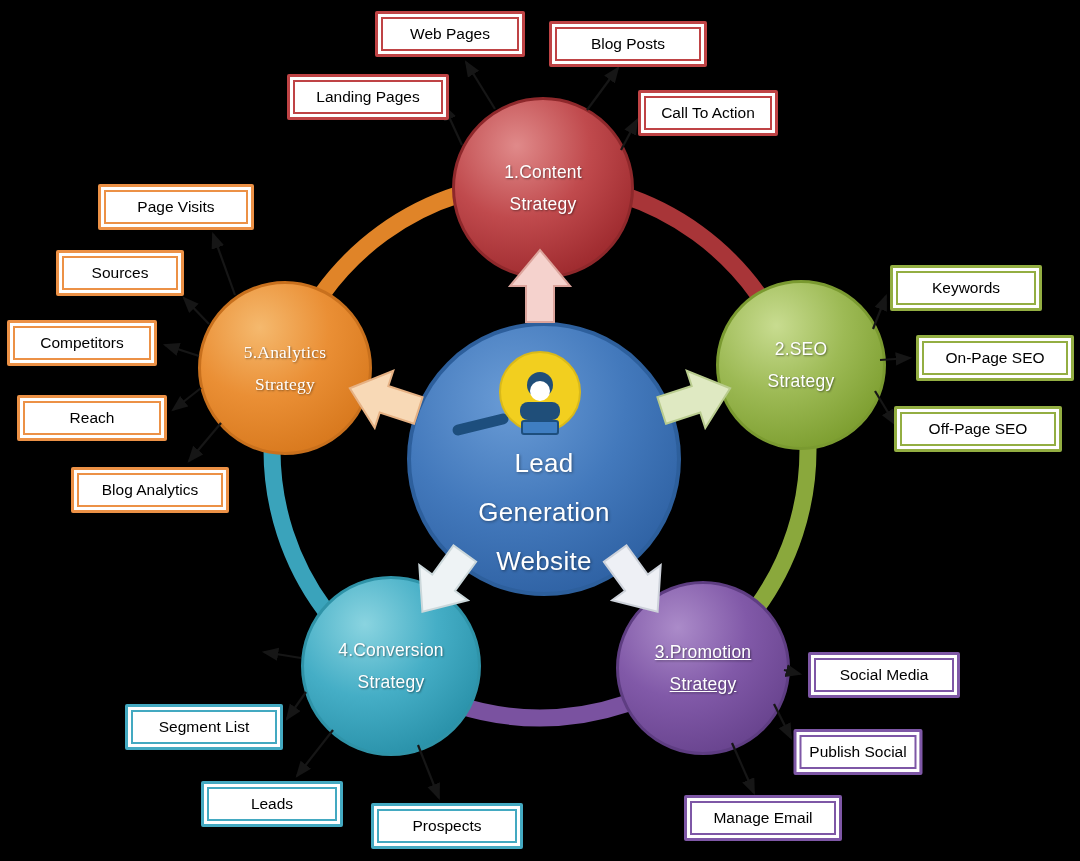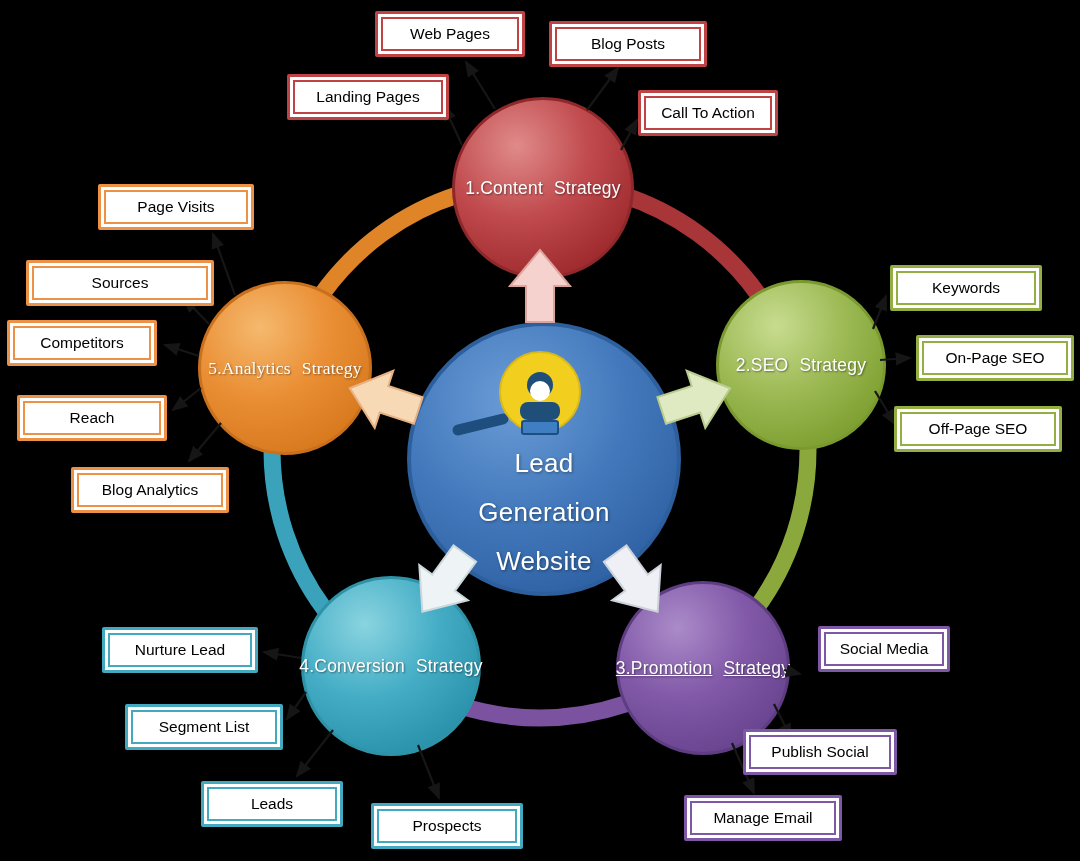--- a/index.html
+++ b/index.html
@@ -13,21 +13,21 @@
   #fg-layer { z-index:3; }
   .lbl { z-index:4; }
 
   .n-red    { background:radial-gradient(circle at 35% 26%, #e08a8a 0%, #c04a4d 42%, #a02c30 78%, #8a2225 100%); border:3px solid #8e282b; }
   .n-green  { background:radial-gradient(circle at 35% 26%, #c8dc90 0%, #9dba55 42%, #7fa032 78%, #6f8e28 100%); border:3px solid #7a9a30; }
   .n-purple { background:radial-gradient(circle at 35% 26%, #ab8bc9 0%, #8159a8 42%, #6a4590 78%, #5c3b7e 100%); border:3px solid #5e3d82;text-decoration:underline; }
   .n-teal   { background:radial-gradient(circle at 35% 26%, #8ad4e0 0%, #45aec6 42%, #2b93ab 78%, #23829a 100%); border:3px solid #2f93a8; }
   .n-orange { background:radial-gradient(circle at 35% 26%, #f5b96e 0%, #ea8f35 42%, #d97a1f 78%, #c66e18 100%); border:3px solid #c8701d;font-family:Liberation Serif, serif; }
   .n-blue   { background:radial-gradient(circle at 38% 28%, #6a9cd6 0%, #4379bc 45%, #2f62a4 80%, #275590 100%); border:4px solid #2d5f9c; }
 
-  .node-label { display:flex; flex-direction:row; gap:11px; font-size:17.5px; letter-spacing:.2px; text-shadow:1px 1px 2px rgba(0,0,0,.45);text-align:center; }
+  .node-label { display:flex; flex-direction:column; gap:11px; font-size:17.5px; letter-spacing:.2px; text-shadow:1px 1px 2px rgba(0,0,0,.45);text-align:center; }
 
   .center-text {
     position:absolute; left:0; right:0; top:122px;
     display:flex; flex-direction:column; gap:18px;
     font-size:26px; color:#fff; text-shadow:1px 1px 3px rgba(0,0,0,.4); letter-spacing:.3px;
   }
 
   .lbl {
     position:absolute; transform:translate(-50%,-50%);
     background:#fff; color:#000; font-size:15.5px;
@@ -153,28 +153,27 @@
 
   <div class="lbl red" style="left:450px;top:34px;width:150px">Web Pages</div>
   <div class="lbl red" style="left:628px;top:44px;width:158px">Blog Posts</div>
   <div class="lbl red" style="left:368px;top:97px;width:162px">Landing Pages</div>
   <div class="lbl red" style="left:708px;top:113px;width:140px">Call To Action</div>
 
   <div class="lbl green" style="left:966px;top:288px;width:152px">Keywords</div>
   <div class="lbl green" style="left:995px;top:358px;width:158px">On-Page SEO</div>
   <div class="lbl green" style="left:978px;top:429px;width:168px">Off-Page SEO</div>
 
-  <div class="lbl purple" style="left:884px;top:649px;width:132px">Social Media</div>
-  <div class="lbl purple" style="left:820px;top:752px;width:154px">Publish Social</div>
+  <div class="lbl purple" style="left:884px;top:675px;width:152px">Social Media</div>
+  <div class="lbl purple" style="left:858px;top:752px;width:129px">Publish Social</div>
   <div class="lbl purple" style="left:763px;top:818px;width:158px">Manage Email</div>
 
-  <div class="lbl teal" style="left:180px;top:650px;width:156px">Nurture Lead</div>
   <div class="lbl teal" style="left:204px;top:727px;width:158px">Segment List</div>
   <div class="lbl teal" style="left:272px;top:804px;width:142px">Leads</div>
   <div class="lbl orange" style="left:176px;top:207px;width:156px">Page Visits</div>
 
   <div class="lbl teal" style="left:447px;top:826px;width:152px">Prospects</div>
-  <div class="lbl orange" style="left:120px;top:283px;width:188px">Sources</div>
+  <div class="lbl orange" style="left:120px;top:273px;width:128px">Sources</div>
   <div class="lbl orange" style="left:82px;top:343px;width:150px">Competitors</div>
   <div class="lbl orange" style="left:92px;top:418px;width:150px">Reach</div>
   <div class="lbl orange" style="left:150px;top:490px;width:158px">Blog Analytics</div>
 
 </div>
 
 </body></html>

